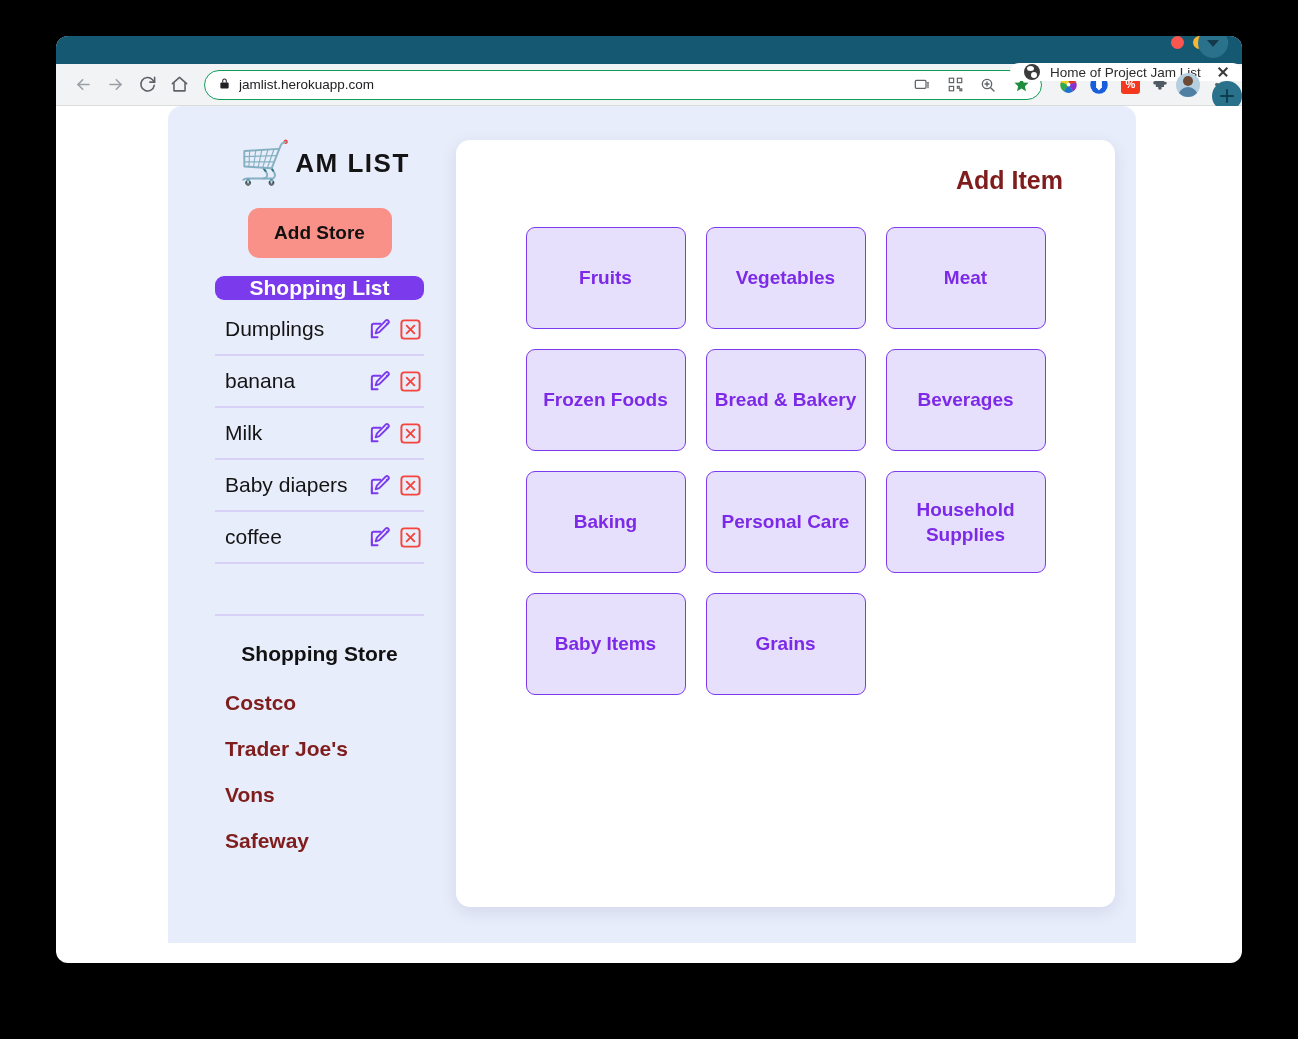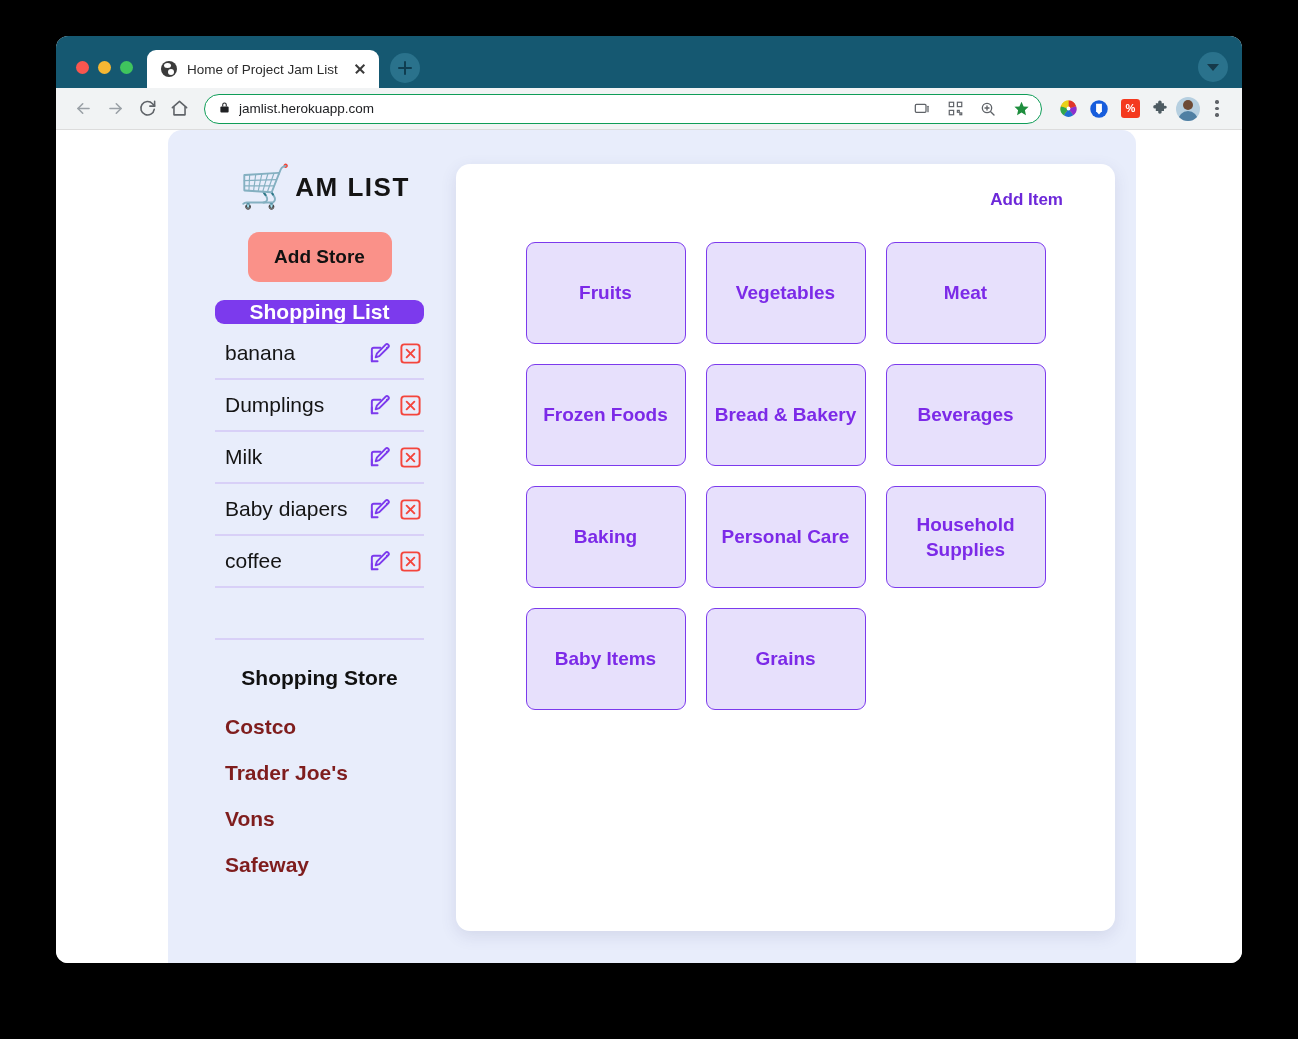--- a/index.html
+++ b/index.html
@@ -16,24 +16,25 @@
     left: 56px; top: 36px;
     width: 1186px; height: 927px;
     border-radius: 12px;
     overflow: hidden;
     background: #ffffff;
   }
 
   
   #tab-bar {
     position: relative;
-    height: 52px;
+    height: 28px;
     background: #155871;
     display: flex;
     align-items: flex-end;
+    flex-direction: column;
   }
   #traffic-lights {
     display: flex; align-items: center; gap: 9px;
     padding: 0 14px 14px 20px;
   }
   .traffic-light { width: 13px; height: 13px; border-radius: 50%; }
   .tl-red { background: #f9564f; }
   .tl-yellow { background: #f7b733; }
   .tl-green { background: #3fc45d; }
 
@@ -297,22 +298,22 @@
   }
   #item-card {
     background: #ffffff;
     border-radius: 14px;
     box-shadow: 0 5px 16px rgba(70,70,120,0.13);
     padding: 26px 30px 40px 30px;
     min-height: 767px;
   }
   #add-item-title {
     text-align: right;
-    font-size: 17px; font-weight: 700;
-    color: #6d28d9;
+    font-size: 25px; font-weight: 700;
+    color: #7f1d1d;
     margin-bottom: 32px;
     padding-right: 22px;
   }
   #category-grid {
     display: grid;
     grid-template-columns: repeat(3, 160px);
     gap: 20px 20px;
     justify-content: center;
   }
   .category-card {
@@ -459,39 +460,39 @@
           <span id="brand-cart-icon">🛒</span>
           <span id="brand-text">AM LIST</span>
         </div>
 
         <button id="add-store-button">Add Store</button>
 
         <div id="shopping-list-header">Shopping List</div>
 
         <div id="shopping-list">
           <div class="list-item">
-            <span class="list-item-label">banana</span>
+            <span class="list-item-label">Dumplings</span>
             <span class="icon-btn">
               <svg width="23" height="23" viewBox="0 0 24 24" fill="none" stroke="#7c3aed" stroke-width="2" stroke-linecap="round" stroke-linejoin="round">
                   <path d="M4 14v6h6"></path>
                   <path d="M4 20V8a2 2 0 0 1 2-2h7"></path>
                   <path d="M20 6h-0.2"></path>
                   <path d="M18.4 2.8a1.9 1.9 0 0 1 2.7 2.7L11.8 14.8 8 16l1.2-3.8z"></path>
                 </svg>
             </span>
             <span class="icon-btn">
               <svg width="23" height="23" viewBox="0 0 24 24" fill="none" stroke="#f4453c" stroke-width="2" stroke-linecap="round">
                   <rect x="2.5" y="2.5" width="19" height="19" rx="3"></rect>
                   <line x1="8" y1="8" x2="16" y2="16"></line>
                   <line x1="16" y1="8" x2="8" y2="16"></line>
                 </svg>
             </span>
           </div>
           <div class="list-item">
-            <span class="list-item-label">Dumplings</span>
+            <span class="list-item-label">banana</span>
             <span class="icon-btn">
               <svg width="23" height="23" viewBox="0 0 24 24" fill="none" stroke="#7c3aed" stroke-width="2" stroke-linecap="round" stroke-linejoin="round">
                   <path d="M4 14v6h6"></path>
                   <path d="M4 20V8a2 2 0 0 1 2-2h7"></path>
                   <path d="M20 6h-0.2"></path>
                   <path d="M18.4 2.8a1.9 1.9 0 0 1 2.7 2.7L11.8 14.8 8 16l1.2-3.8z"></path>
                 </svg>
             </span>
             <span class="icon-btn">
               <svg width="23" height="23" viewBox="0 0 24 24" fill="none" stroke="#f4453c" stroke-width="2" stroke-linecap="round">

